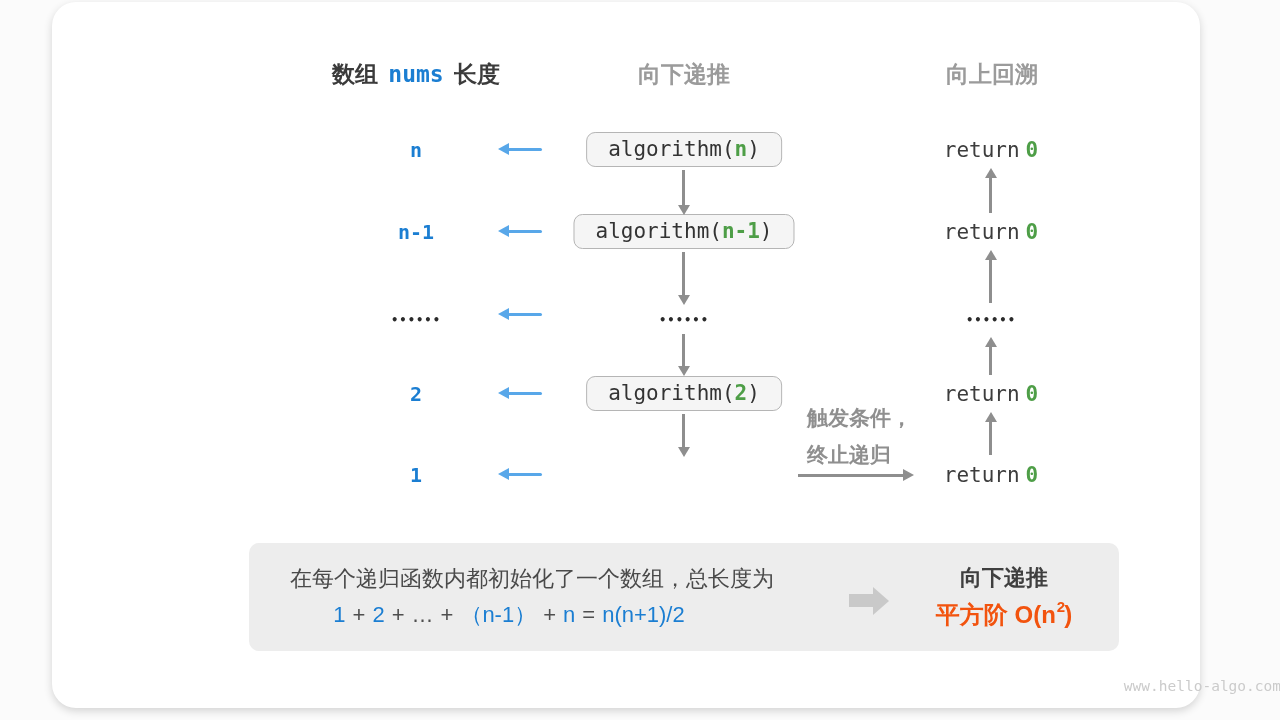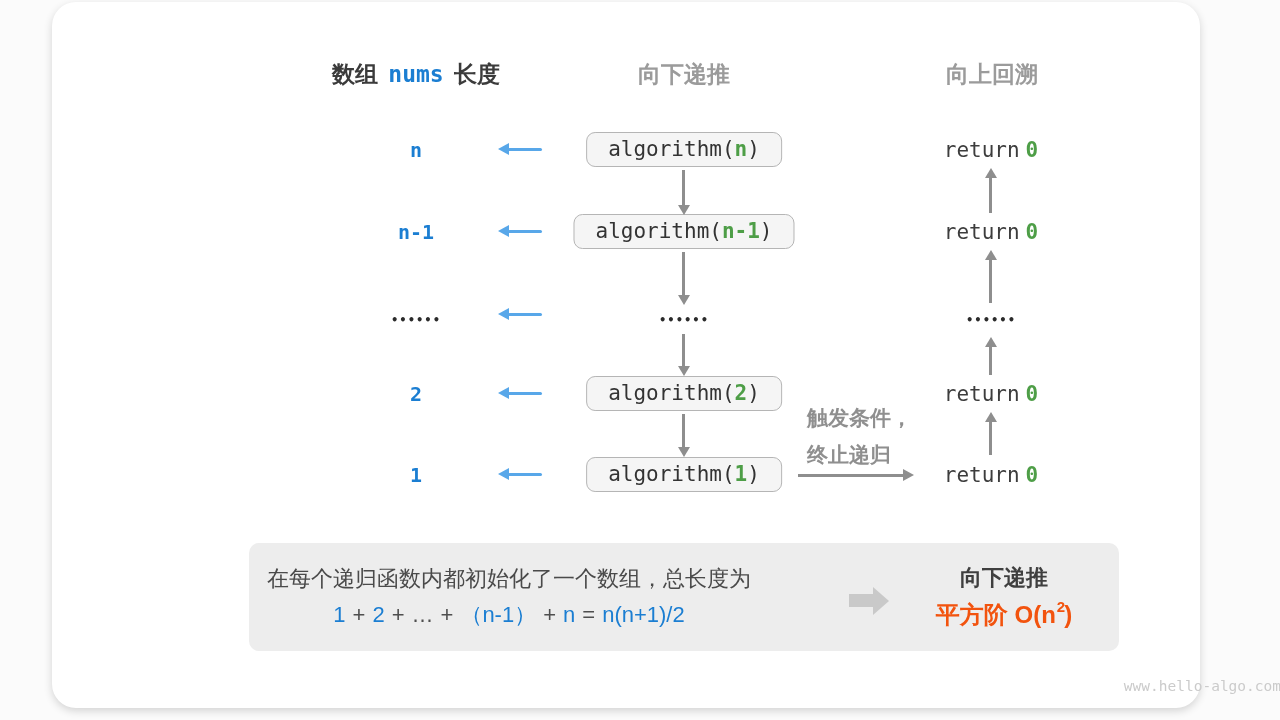--- a/index.html
+++ b/index.html
@@ -68,21 +68,21 @@
     border-left:11px solid #8e8e8e;}
 
   
   .trigger{position:absolute;left:763px;top:399px;width:120px;
     font-size:21px;font-weight:700;color:#8f8f8f;line-height:37px;white-space:nowrap;}
 
   
   .panel{position:absolute;left:205px;top:543px;width:870px;height:108px;
     background:#ededed;border-radius:10px;}
   .panel-line1{position:absolute;left:0;top:21px;width:520px;text-align:center;
-    font-size:22px;color:#4a4a4a;}
+    font-size:22px;color:#4a4a4a;padding-left:23px;}
   .panel-formula{position:absolute;left:0;top:57px;width:520px;text-align:center;
     font-size:22px;font-weight:400;white-space:nowrap;}
   .tok{margin:0 3.5px;}
   .tok-blue{color:#1b7ed2;}
   .tok-gray{color:#4f4f4f;}
   .block-arrow{position:absolute;left:600px;top:51px;width:24px;height:13px;background:#c9c9c9;}
   .block-arrow::after{content:'';position:absolute;left:24px;top:-7.5px;
     border-top:14px solid transparent;border-bottom:14px solid transparent;
     border-left:16px solid #c9c9c9;}
   .panel-result-title{position:absolute;left:650px;top:20px;width:210px;text-align:center;
@@ -137,23 +137,20 @@
     <div class="arr-left" style="left:464px;top:392px;width:34px"></div>
     <div class="callbox" style="top:376px">
       <span>algorithm(</span><span class="arg">2</span><span>)</span>
     </div>
     <div class="ret" style="top:381px">
       <span>return</span><span class="val">0</span>
     </div>
 
     <div class="rowlabel" style="top:461px">1</div>
     <div class="arr-left" style="left:464px;top:473px;width:34px"></div>
-    <div class="callbox" style="top:457px">
-      <span>algorithm(</span><span class="arg">1</span><span>)</span>
-    </div>
     <div class="ret" style="top:462px">
       <span>return</span><span class="val">0</span>
     </div>
 
     <div class="arr-down" style="left:638px;top:170px;height:36px"></div>
     <div class="arr-down" style="left:638px;top:252px;height:44px"></div>
     <div class="arr-down" style="left:638px;top:334px;height:33px"></div>
     <div class="arr-down" style="left:638px;top:414px;height:34px"></div>
 
     <div class="arr-up" style="left:945px;top:177px;height:36px"></div>

